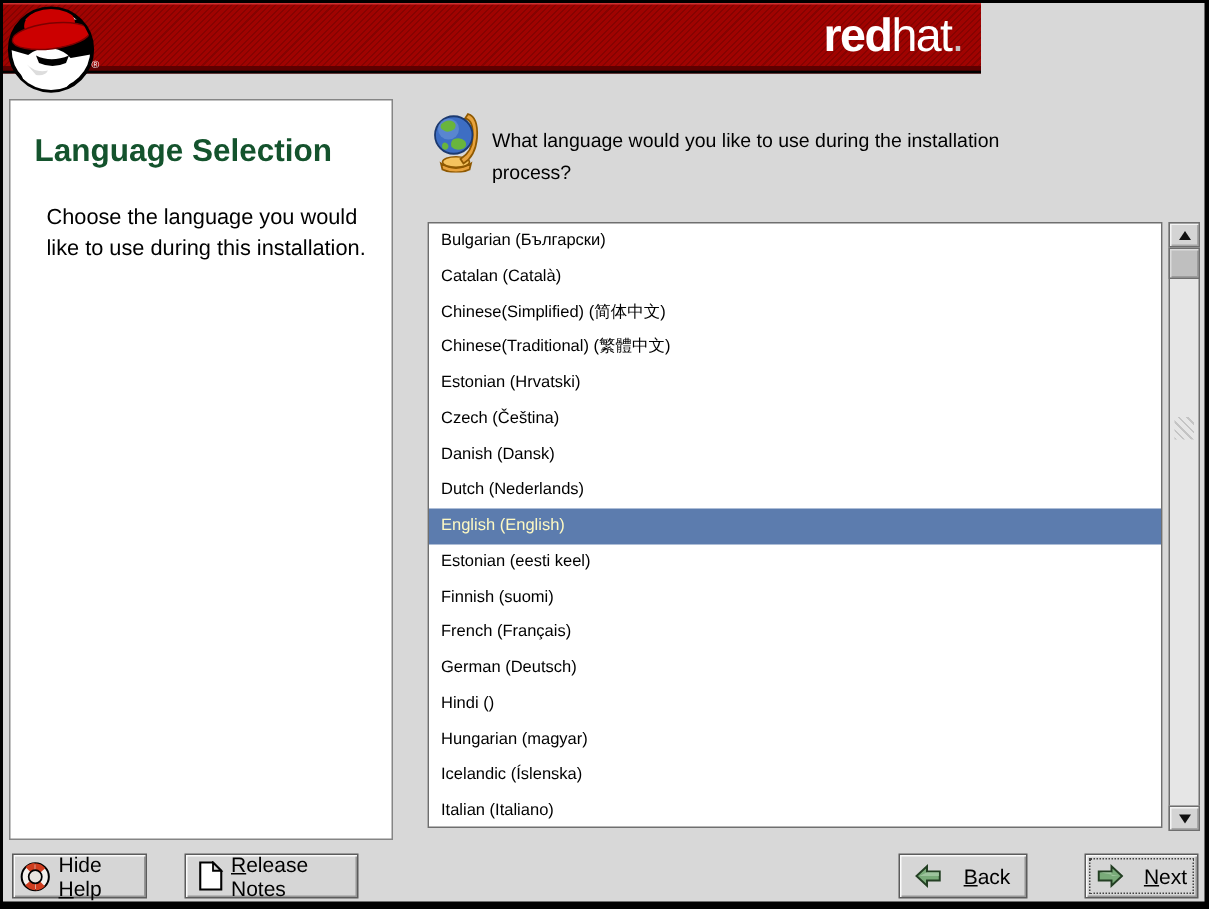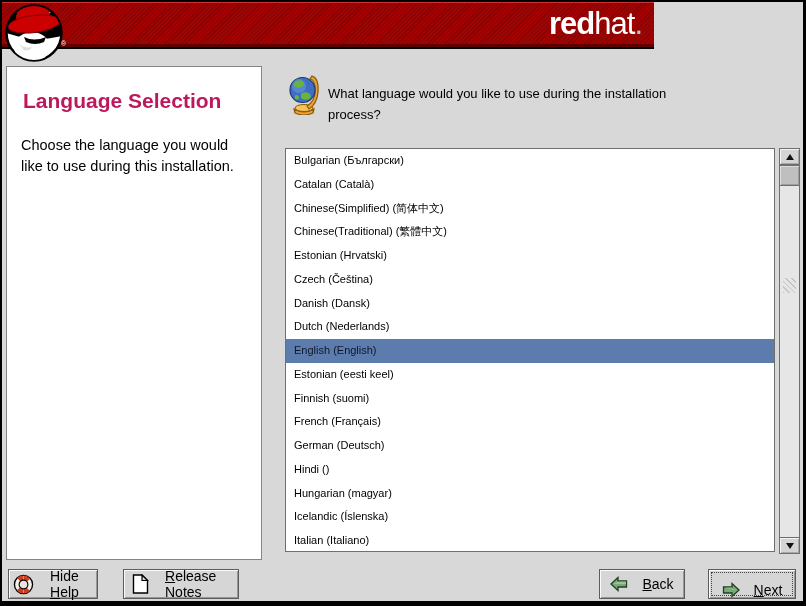--- a/index.html
+++ b/index.html
@@ -30,42 +30,42 @@
   .brand .lt{font-weight:400;}
   .brand .dot{color:#c9bfbf;font-weight:400;}
   .logo{position:absolute;left:2px;top:1px;z-index:5;}
   .logo-r{position:absolute;left:59px;top:38px;z-index:6;font-size:7px;color:#fff;}
   
   .help-panel{
     position:absolute;left:4px;top:64px;width:256px;height:494px;
     background:#fff;border:1px solid #858585;
   }
   .help-title{
-    margin:22px 16px 0 16px;font-size:21px;font-weight:700;color:#be185d;
+    margin:22px 16px 0 16px;font-size:21px;font-weight:700;color:#14532d;
     letter-spacing:0px;
   }
   .help-body{
-    margin:22px 14px 0 14px;width:230px;font-size:14.5px;line-height:1.42;color:#000;
+    margin:22px 14px 0 24px;width:230px;font-size:14.5px;line-height:1.42;color:#000;
   }
   
   .question-row{position:absolute;left:286px;top:71px;}
   .question-text{
     position:absolute;left:40px;top:11px;width:368px;
     font-size:13px;line-height:1.6;color:#000;
   }
   
   .lang-list{
     position:absolute;left:283px;top:146px;width:490px;height:404px;
     background:#fff;border:1px solid #6f6f6f;overflow:hidden;
   }
   .lang-row{
     height:23.76px;line-height:23.76px;padding-left:8px;
     font-size:11px;color:#000;white-space:nowrap;cursor:default;
   }
-  .lang-row.selected{background:#5c7cae;color:#0f172a;}
+  .lang-row.selected{background:#5c7cae;color:#fef9c3;}
   
   .scrollbar{
     position:absolute;left:777px;top:146px;width:21px;height:406px;
     background:#e6e6e6;border:1px solid #6f6f6f;
     display:flex;flex-direction:column;
   }
   .sb-btn{
     height:17px;background:#d4d4d4;border:1px solid #6f6f6f;
     box-shadow:inset 1px 1px 0 #f4f4f4, inset -1px -1px 0 #a8a8a8;
     display:flex;align-items:center;justify-content:center;flex:none;
@@ -82,29 +82,29 @@
   .sb-trough{flex:1;position:relative;}
   .sb-grip{
     position:absolute;left:3px;top:92px;width:13px;height:15px;
     background:repeating-linear-gradient(45deg,#c4c4c4 0 1px,transparent 1px 4px);
   }
   
   .btn{
     position:absolute;top:567px;height:30px;
     background:#d6d6d6;border:1px solid #5c5c5c;
     box-shadow:inset 1px 1px 0 #fbfbfb, inset -1px -1px 0 #979797;
-    display:flex;align-items:center;justify-content:center;gap:16px;
+    display:flex;align-items:center;justify-content:center;gap:5px;
     font-size:14px;color:#000;padding:0 8px;cursor:default;
   }
   .btn .mn{text-decoration:underline;}
   .btn.focused{outline:1px dotted #444;outline-offset:-4px;}
   #btn-hide-help{left:6px;width:90px;padding:0 4px;}
   #btn-release-notes{left:121px;width:116px;}
   #btn-back{left:597px;width:86px;gap:14px;}
-  #btn-next{left:706px;width:88px;gap:14px;align-items:flex-end;}
+  #btn-next{left:721px;width:76px;gap:14px;}
   .icon{flex:none;display:inline-flex;}
 </style>
 </head>
 <body>
 
 <div id="screen">
 
   <div class="header">
     <div class="brand"><b>red</b><span class="lt">hat</span><span class="dot">.</span></div>
   </div>

